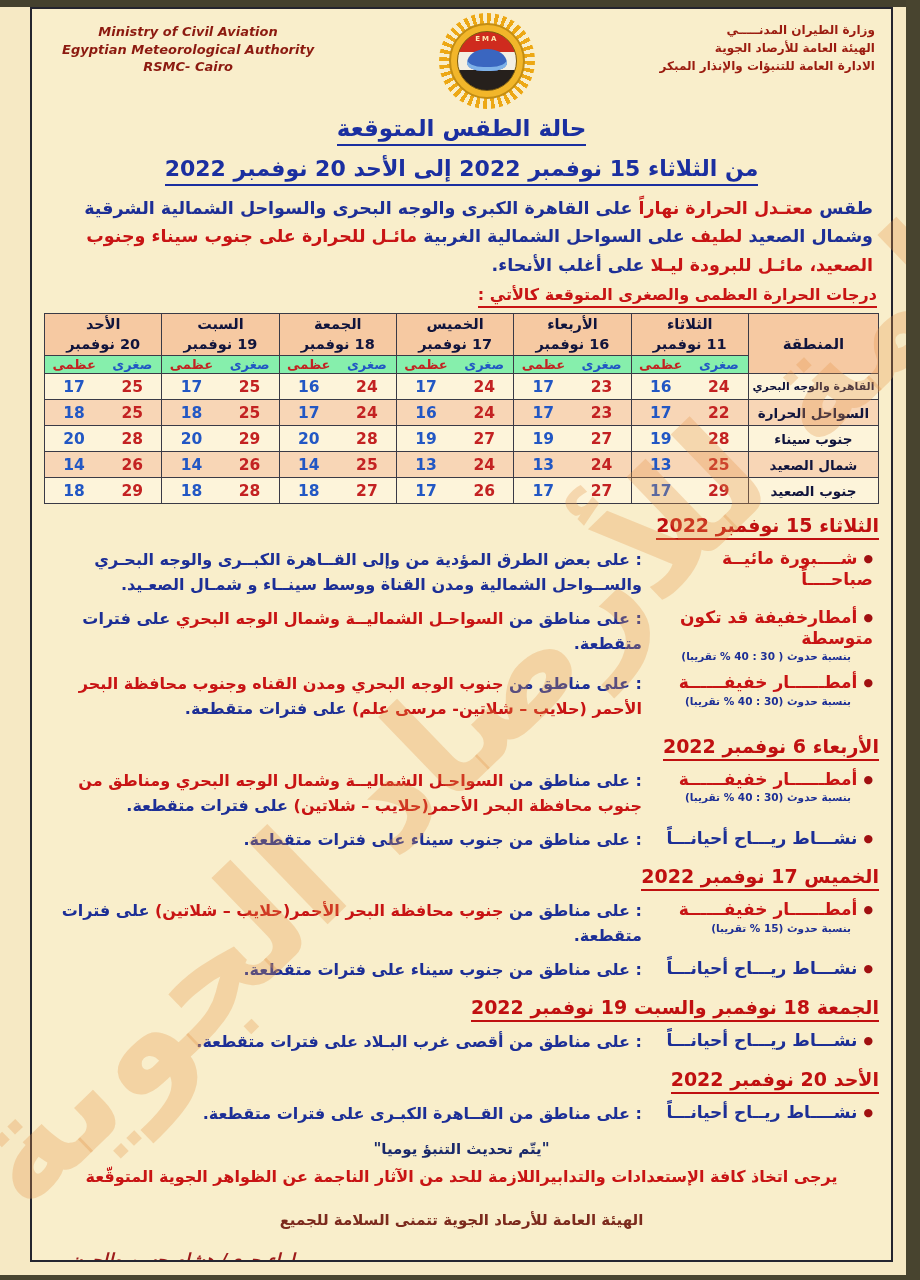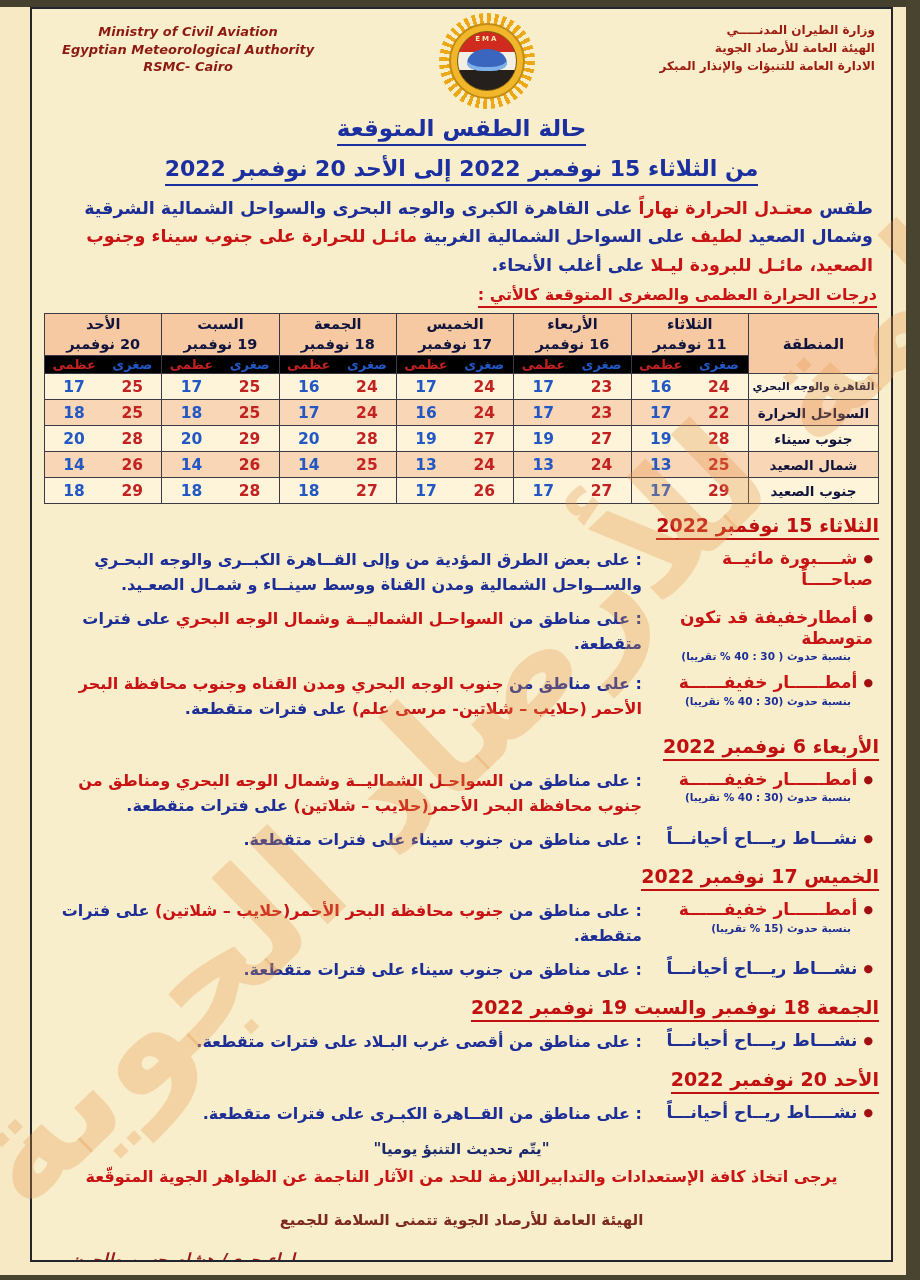--- a/index.html
+++ b/index.html
@@ -47,21 +47,21 @@
   .c-red{color:#c81414;}
 
   .tbl-caption{margin:6px 2px 5px 0;}
   .tbl-caption span{display:inline-block;color:#c81414;font-weight:bold;font-size:16px;border-bottom:2px solid #c81414;padding-bottom:2px;}
 
   table.temps{width:100%;border-collapse:collapse;table-layout:fixed;background:#fdf4da;}
   table.temps th,table.temps td{border:1px solid #3a3a46;padding:1px 2px;text-align:center;}
   .col-region{width:15%;}
   th.th-region{background:#f6c9a2;color:#10143c;font-size:15px;font-weight:bold;}
   th.th-day{background:#f6c9a2;color:#10143c;font-size:14.5px;font-weight:bold;line-height:1.35;border-bottom:none;padding-top:3px;}
-  th.th-sub{background:#000000;font-size:13px;font-weight:bold;border-top:none;padding-bottom:2px;}
+  th.th-sub{background:#86efac;font-size:13px;font-weight:bold;border-top:none;padding-bottom:2px;}
   th.sub-max{color:#c32222;}
   th.sub-min{color:#2257c4;}
   td.cell-max{color:#c32222;font-weight:bold;font-size:15.5px;}
   td.cell-min{color:#2257c4;font-weight:bold;font-size:15.5px;}
   td.cell-region{color:#10143c;font-weight:bold;font-size:13.5px;padding-left:4px;}
   td.cell-region.small{font-size:11px;}
   tr.alt td{background:#f8d6b6;}
   .pair-a{border-left:none !important;}
   .pair-b{border-right:none !important;}
   table.temps td{height:23px;}

